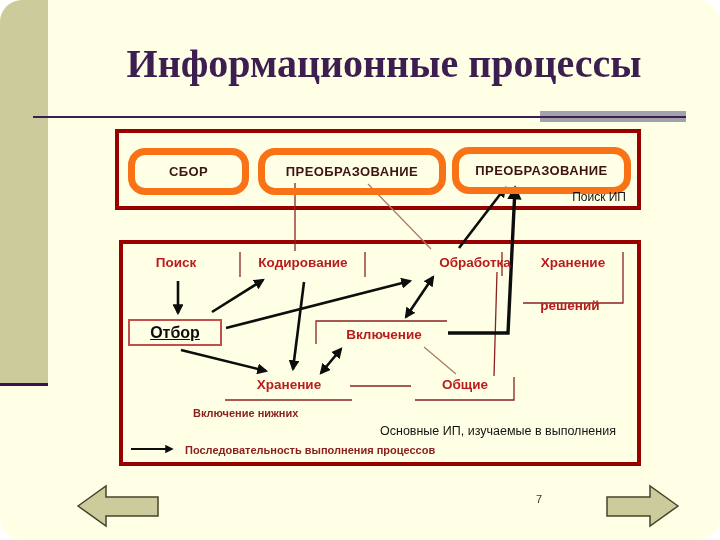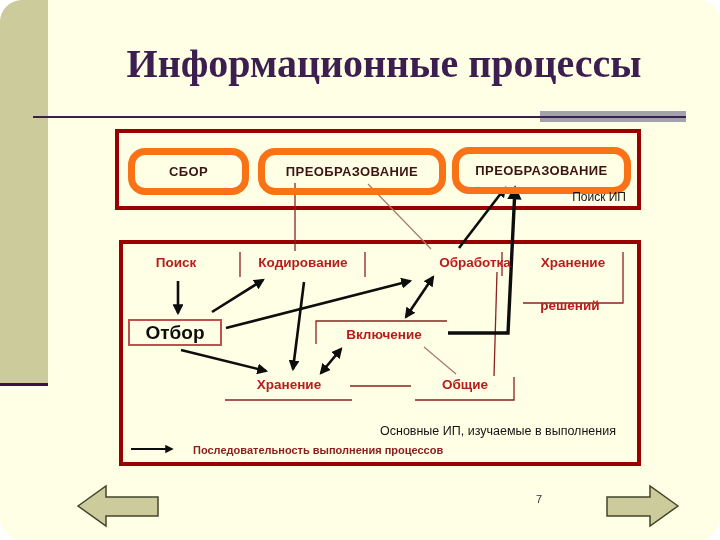--- a/index.html
+++ b/index.html
@@ -21,21 +21,21 @@
            display:flex;align-items:center;justify-content:center;
            font-weight:700;font-size:13px;color:#3D1414;letter-spacing:.4px;}
   .st-sbor{left:128px;top:148px;width:107px;}
   .st-preobr{left:258px;top:148px;width:174px;}
   .st-ispolz{left:452px;top:147px;width:165px;}
 
   .lbl{position:absolute;font-weight:700;font-size:13.5px;color:#b91c1c;text-align:center;}
   .caption{position:absolute;font-size:12px;color:#141414;font-weight:400;}
   .otbor-box{position:absolute;left:128px;top:319px;width:90px;height:23px;border:2px solid #C0504D;
              display:flex;align-items:center;justify-content:center;
-             font-weight:700;font-size:19px;color:#0d0d0d;background:transparent;}
+             font-weight:700;font-size:16px;color:#0d0d0d;background:transparent;text-decoration:underline;}
 
   .legend-red{position:absolute;font-size:11px;font-weight:700;color:#8B2020;line-height:16px;}
 
   .arrows{position:absolute;left:0;top:0;width:720px;height:540px;pointer-events:none;z-index:5;}
   .txt{z-index:6;}
 
   .pagenum{position:absolute;left:536px;top:493px;font-size:11px;color:#333;}
   .nav{position:absolute;left:0;top:0;width:720px;height:540px;z-index:7;pointer-events:none;}
 </style>
 </head>
@@ -60,21 +60,22 @@
   <div class="lbl txt" style="left:145px;top:255px;width:62px;">Поиск</div>
   <div class="lbl txt" style="left:255px;top:255px;width:96px;">Кодирование</div>
   <div class="lbl txt" style="left:399px;top:255px;width:86px;margin-left:33px;">Обработка</div>
   <div class="lbl txt" style="left:534px;top:255px;width:78px;">Хранение</div>
   <div class="lbl txt" style="left:534px;top:298px;width:72px;">решений</div>
   <div class="otbor-box txt">Отбор</div>
   <div class="lbl txt" style="left:344px;top:327px;width:80px;">Включение</div>
   <div class="lbl txt" style="left:248px;top:377px;width:82px;">Хранение</div>
   <div class="lbl txt" style="left:430px;top:377px;width:70px;">Общие</div>
 
-  <div class="legend-red txt" style="left:193px;top:442px;">Последовательность выполнения процессов</div>
+  <div class="legend-red txt" style="left:193px;top:405px;">Включение нижних</div>
+  <div class="legend-red txt" style="left:185px;top:442px;">Последовательность выполнения процессов</div>
   <div class="caption txt" style="left:380px;top:424px;width:245px;font-size:12.5px;">Основные ИП, изучаемые в выполнения</div>
 
   <svg class="arrows" viewBox="0 0 720 540">
     <defs>
       <marker id="ah" viewBox="0 0 10 10" refX="8" refY="5" markerWidth="4.2" markerHeight="4.2" orient="auto-start-reverse">
         <path d="M0,0 L10,5 L0,10 z" fill="#0d0d0d"></path>
       </marker>
     </defs>
 
     <g stroke="#8B2222" stroke-width="1.3" fill="none">

